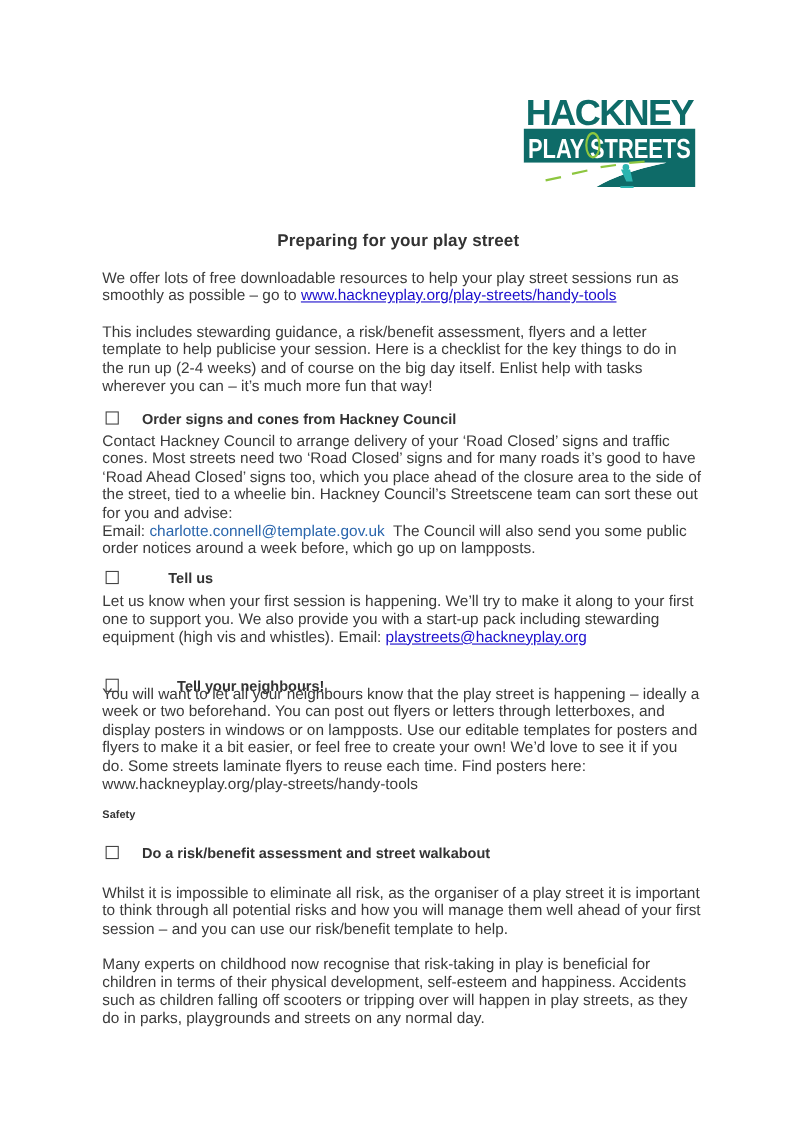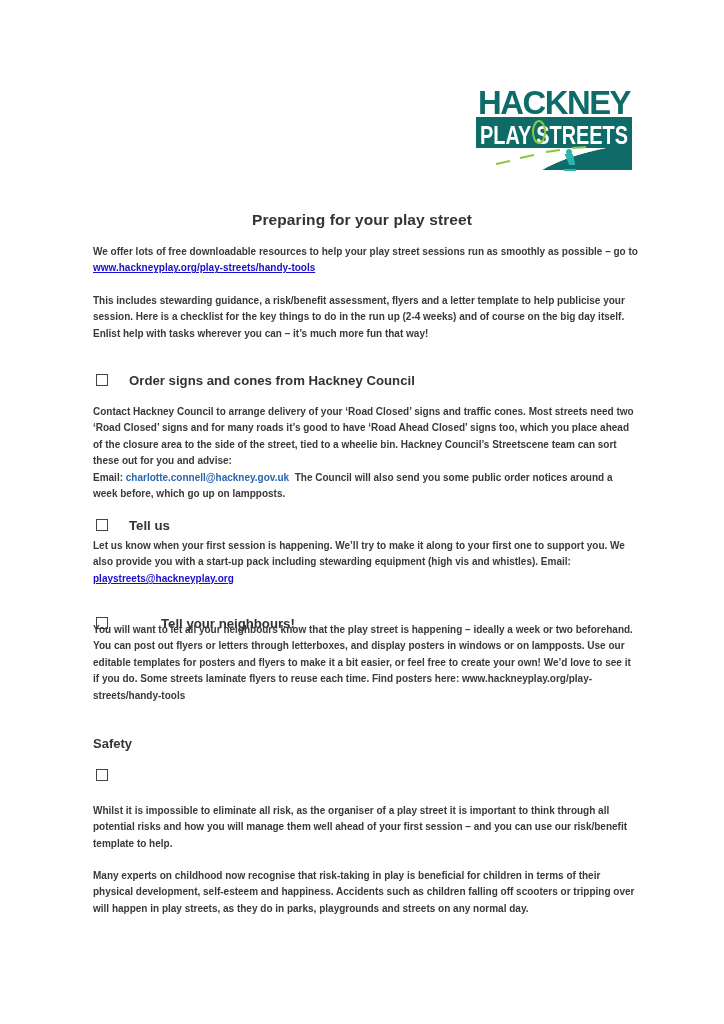--- a/index.html
+++ b/index.html
@@ -7,31 +7,31 @@
          font-family:"Liberation Sans", sans-serif; color:#333333; }
   .page { position:absolute; left:0; top:0; width:724px; height:1024px; background:#fff;border-radius:20px; }
 
   
   .logo { position:absolute; left:476px; top:84px; width:158px; height:88px; }
   .logo svg { display:block; }
 
   .title { position:absolute; left:0; width:724px; top:211px; text-align:center;
            font-size:15.5px; font-weight:bold; color:#333; letter-spacing:0.1px; }
 
-  .block { position:absolute; left:93px; width:545px; font-size:10px; line-height:16.4px;
-           color:#3a3a3a;font-weight:bold; }
+  .block { position:absolute; left:93px; width:545px; font-size:14px; line-height:16.4px;
+           color:#3a3a3a; }
   .block p { margin:0; }
   a.link { color:#1a0dcc; text-decoration:underline; }
   .email-plain { color:#2a66ad; }
 
   .check-row { position:absolute; left:96px; width:560px; height:20px; display:flex; align-items:center; }
   .checkbox { width:12px; height:12px; border:1.6px solid #444; box-sizing:border-box; flex:0 0 auto; }
   .check-label { margin-left:21px; font-weight:bold; font-size:13.2px; color:#333; white-space:nowrap; }
 
-  .section-heading { position:absolute; left:93px; font-size:13px; font-weight:bold; color:#333; }
+  .section-heading { position:absolute; left:93px; font-size:10px; font-weight:bold; color:#333; }
 </style>
 </head>
 <body>
 
 <div class="page">
 
   <div class="logo">
     <svg width="158" height="88" viewBox="0 0 158 88">
 
       <text x="2" y="30" font-family="Liberation Sans, sans-serif" font-weight="bold" font-size="33" fill="#0e6b68" letter-spacing="-1.5" textLength="152" lengthAdjust="spacingAndGlyphs">HACKNEY</text>
@@ -57,45 +57,46 @@
   </div>
 
   <div class="block" style="top:293px;">
     <p>This includes stewarding guidance, a risk/benefit assessment, flyers and a letter template to help publicise your session. Here is a checklist for the key things to do in the run up (2-4 weeks) and of course on the big day itself. Enlist help with tasks wherever you can – it’s much more fun that way!</p>
   </div>
 
   <div class="check-row" style="top:370px;text-align:right;">
     <div class="checkbox"></div>
     <span class="check-label">Order signs and cones from Hackney Council</span>
   </div>
-  <div class="block" style="top:404px;">
+  <div class="block" style="top:392px;">
     <p><span>Contact Hackney Council to arrange delivery of your ‘Road Closed’ signs and traffic cones. Most streets need two ‘Road Closed’ signs and for many roads it’s good to have ‘Road Ahead Closed’ signs too, which you place ahead of the closure area to the side of the street, tied to a wheelie bin. Hackney Council’s Streetscene team can sort these out for you and advise:</span><br>
-       <span>Email: </span><span class="email-plain">charlotte.connell@hackney.gov.uk</span><span style="white-space:pre-wrap;">  The Council will also send you some public order notices around a week before, which go up on lampposts.</span></p>
+       <span>Email: </span><span class="email-plain">charlotte.connell@template.gov.uk</span><span style="white-space:pre-wrap;">  The Council will also send you some public order notices around a week before, which go up on lampposts.</span></p>
   </div>
 
-  <div class="check-row" style="top:515px;">
+  <div class="check-row" style="top:515px;gap:24px;">
     <div class="checkbox"></div>
     <span class="check-label">Tell us</span>
   </div>
   <div class="block" style="top:538px;">
     <p><span>Let us know when your first session is happening. We’ll try to make it along to your first one to support you. We also provide you with a start-up pack including stewarding equipment (high vis and whistles). Email: </span><a class="link" href="#">playstreets@hackneyplay.org</a></p>
   </div>
 
   <div class="check-row" style="top:613px;gap:32px;">
     <div class="checkbox"></div>
     <span class="check-label">Tell your neighbours!</span>
   </div>
   <div class="block" style="top:622px;">
     <p>You will want to let all your neighbours know that the play street is happening – ideally a week or two beforehand. You can post out flyers or letters through letterboxes, and display posters in windows or on lampposts. Use our editable templates for posters and flyers to make it a bit easier, or feel free to create your own! We’d love to see it if you do. Some streets laminate flyers to reuse each time. Find posters here: www.hackneyplay.org/play-streets/handy-tools</p>
   </div>
 
   <div class="section-heading" style="top:736px;">Safety</div>
 
   <div class="check-row" style="top:765px;">
     <div class="checkbox"></div>
+    <span class="check-label">Do a risk/benefit assessment and street walkabout</span>
   </div>
 
   <div class="block" style="top:803px;">
     <p>Whilst it is impossible to eliminate all risk, as the organiser of a play street it is important to think through all potential risks and how you will manage them well ahead of your first session – and you can use our risk/benefit template to help.</p>
   </div>
 
   <div class="block" style="top:868px;">
     <p>Many experts on childhood now recognise that risk-taking in play is beneficial for children in terms of their physical development, self-esteem and happiness. Accidents such as children falling off scooters or tripping over will happen in play streets, as they do in parks, playgrounds and streets on any normal day.</p>
   </div>
 

